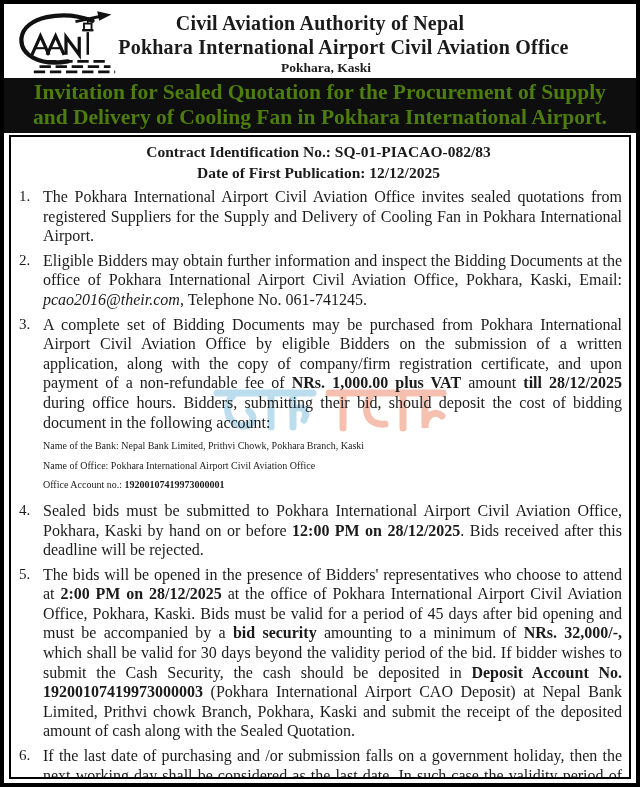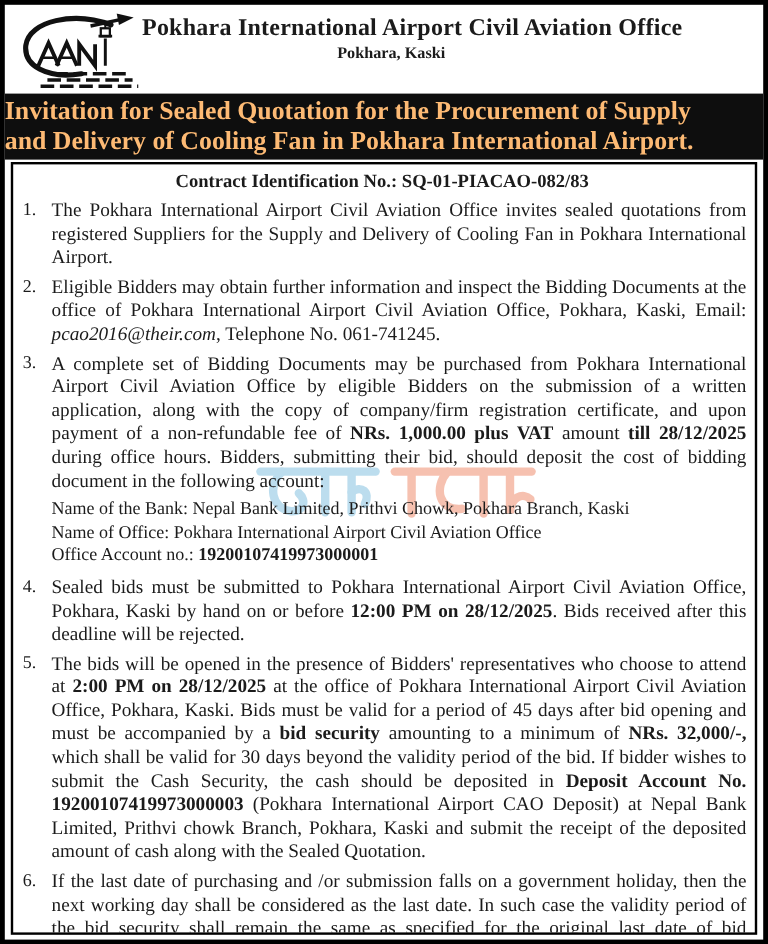--- a/index.html
+++ b/index.html
@@ -26,22 +26,22 @@
   }
   .logo {
     position: absolute; left: 9px; top: 7px;
     width: 106px; height: 63px;
   }
   .org-name   { font-size: 20px; font-weight: bold; line-height: 24px; letter-spacing: .2px; }
   .office-name{ font-size: 20px; font-weight: bold; line-height: 24px; letter-spacing: .2px; margin-left: 47px; }
   .location   { font-size: 13.5px; font-weight: bold; line-height: 17px; margin-left: 12px; }
   
   .banner {
-    background: #0e0e0e; color: #fdba74;
-    text-align: left; font-weight: bold;
+    background: #0e0e0e; color: #4d7c0f;
+    text-align: center; font-weight: bold;
     font-size: 21.5px; line-height: 25px;
     padding: 2px 0 3px 0;
   }
   
   .content {
     flex: 1;
     margin: 2px 5px 4px 5px;
     border: 2px solid #000;
     padding: 4px 7px 22px 4px;
     position: relative;
@@ -58,21 +58,21 @@
     flex: 0 0 28px; padding-left: 4px;
     font-size: 15px; line-height: 19.6px;
   }
   .itext {
     flex: 1;
     font-size: 16px; line-height: 19.6px;
     text-align: justify;
   }
   .bank-block {
     margin: -1px 0 6px 28px;
-    font-size: 15px; line-height: 19.6px;
+    font-size: 10px; line-height: 19.6px;
   }
   .closing {
     font-size: 15px; line-height: 19.6px;
     text-align: justify;
     margin-top: 2px;
   }
   .b { font-weight: bold; margin-top: 28px; }
   .i { font-style: italic; }
   
   .watermark {
@@ -98,20 +98,21 @@
       <path d="M40 39 L50 39" stroke="#111" stroke-width="2.2"></path>
       <path d="M56 46 L56 27 L70 46 L70 27" fill="none" stroke="#111" stroke-width="3.4"></path>
       <path d="M79 46 L79 22" stroke="#111" stroke-width="2.6"></path>
       <path d="M73 20 L85 20" stroke="#111" stroke-width="2.4"></path>
       <rect x="75" y="13" width="8" height="7" fill="none" stroke="#111" stroke-width="2"></rect>
       <path d="M79 13 L79 7" stroke="#111" stroke-width="1.8"></path>
       <path d="M34 53 H98" stroke="#111" stroke-width="3" stroke-dasharray="12 5" fill="none"></path>
       <path d="M28 58.5 H103" stroke="#111" stroke-width="3" stroke-dasharray="12 5" fill="none"></path>
       <path d="M22 64 H108" stroke="#111" stroke-width="3" stroke-dasharray="12 5" fill="none"></path>
     </svg>
+    <div class="org-name">Civil Aviation Authority of Nepal</div>
     <div class="office-name">Pokhara International Airport Civil Aviation Office</div>
     <div class="location">Pokhara, Kaski</div>
   </div>
 
   <div class="banner">
     <div>Invitation for Sealed Quotation for the Procurement of Supply</div>
     <div>and Delivery of Cooling Fan in Pokhara International Airport.</div>
   </div>
 
   <div class="content">
@@ -129,20 +130,21 @@
         <path d="M132 10 V 45"></path>
         <path d="M162 10 C 150 24, 155 43, 174 41"></path>
         <path d="M192 10 V 45"></path>
         <path d="M214 10 V 45 C 214 31, 225 27, 231 33"></path>
       </g>
     </svg>
 
     <div class="content-inner">
       <div class="meta-wrap">
         <div class="meta-line">Contract Identification No.: SQ-01-PIACAO-082/83</div>
+        <div class="meta-line">Date of First Publication: 12/12/2025</div>
       </div>
 
       <div class="item">
         <span class="num">1.</span>
         <p class="itext"><span>The Pokhara International Airport Civil Aviation Office invites sealed quotations from registered Suppliers for the Supply and Delivery of Cooling Fan in Pokhara International Airport.</span></p>
       </div>
 
       <div class="item">
         <span class="num">2.</span>
         <p class="itext"><span>Eligible Bidders may obtain further information and inspect the Bidding Documents at the office of Pokhara International Airport Civil Aviation Office, Pokhara, Kaski, Email: </span><span class="i">pcao2016@their.com</span><span>, Telephone No. 061-741245.</span></p>

